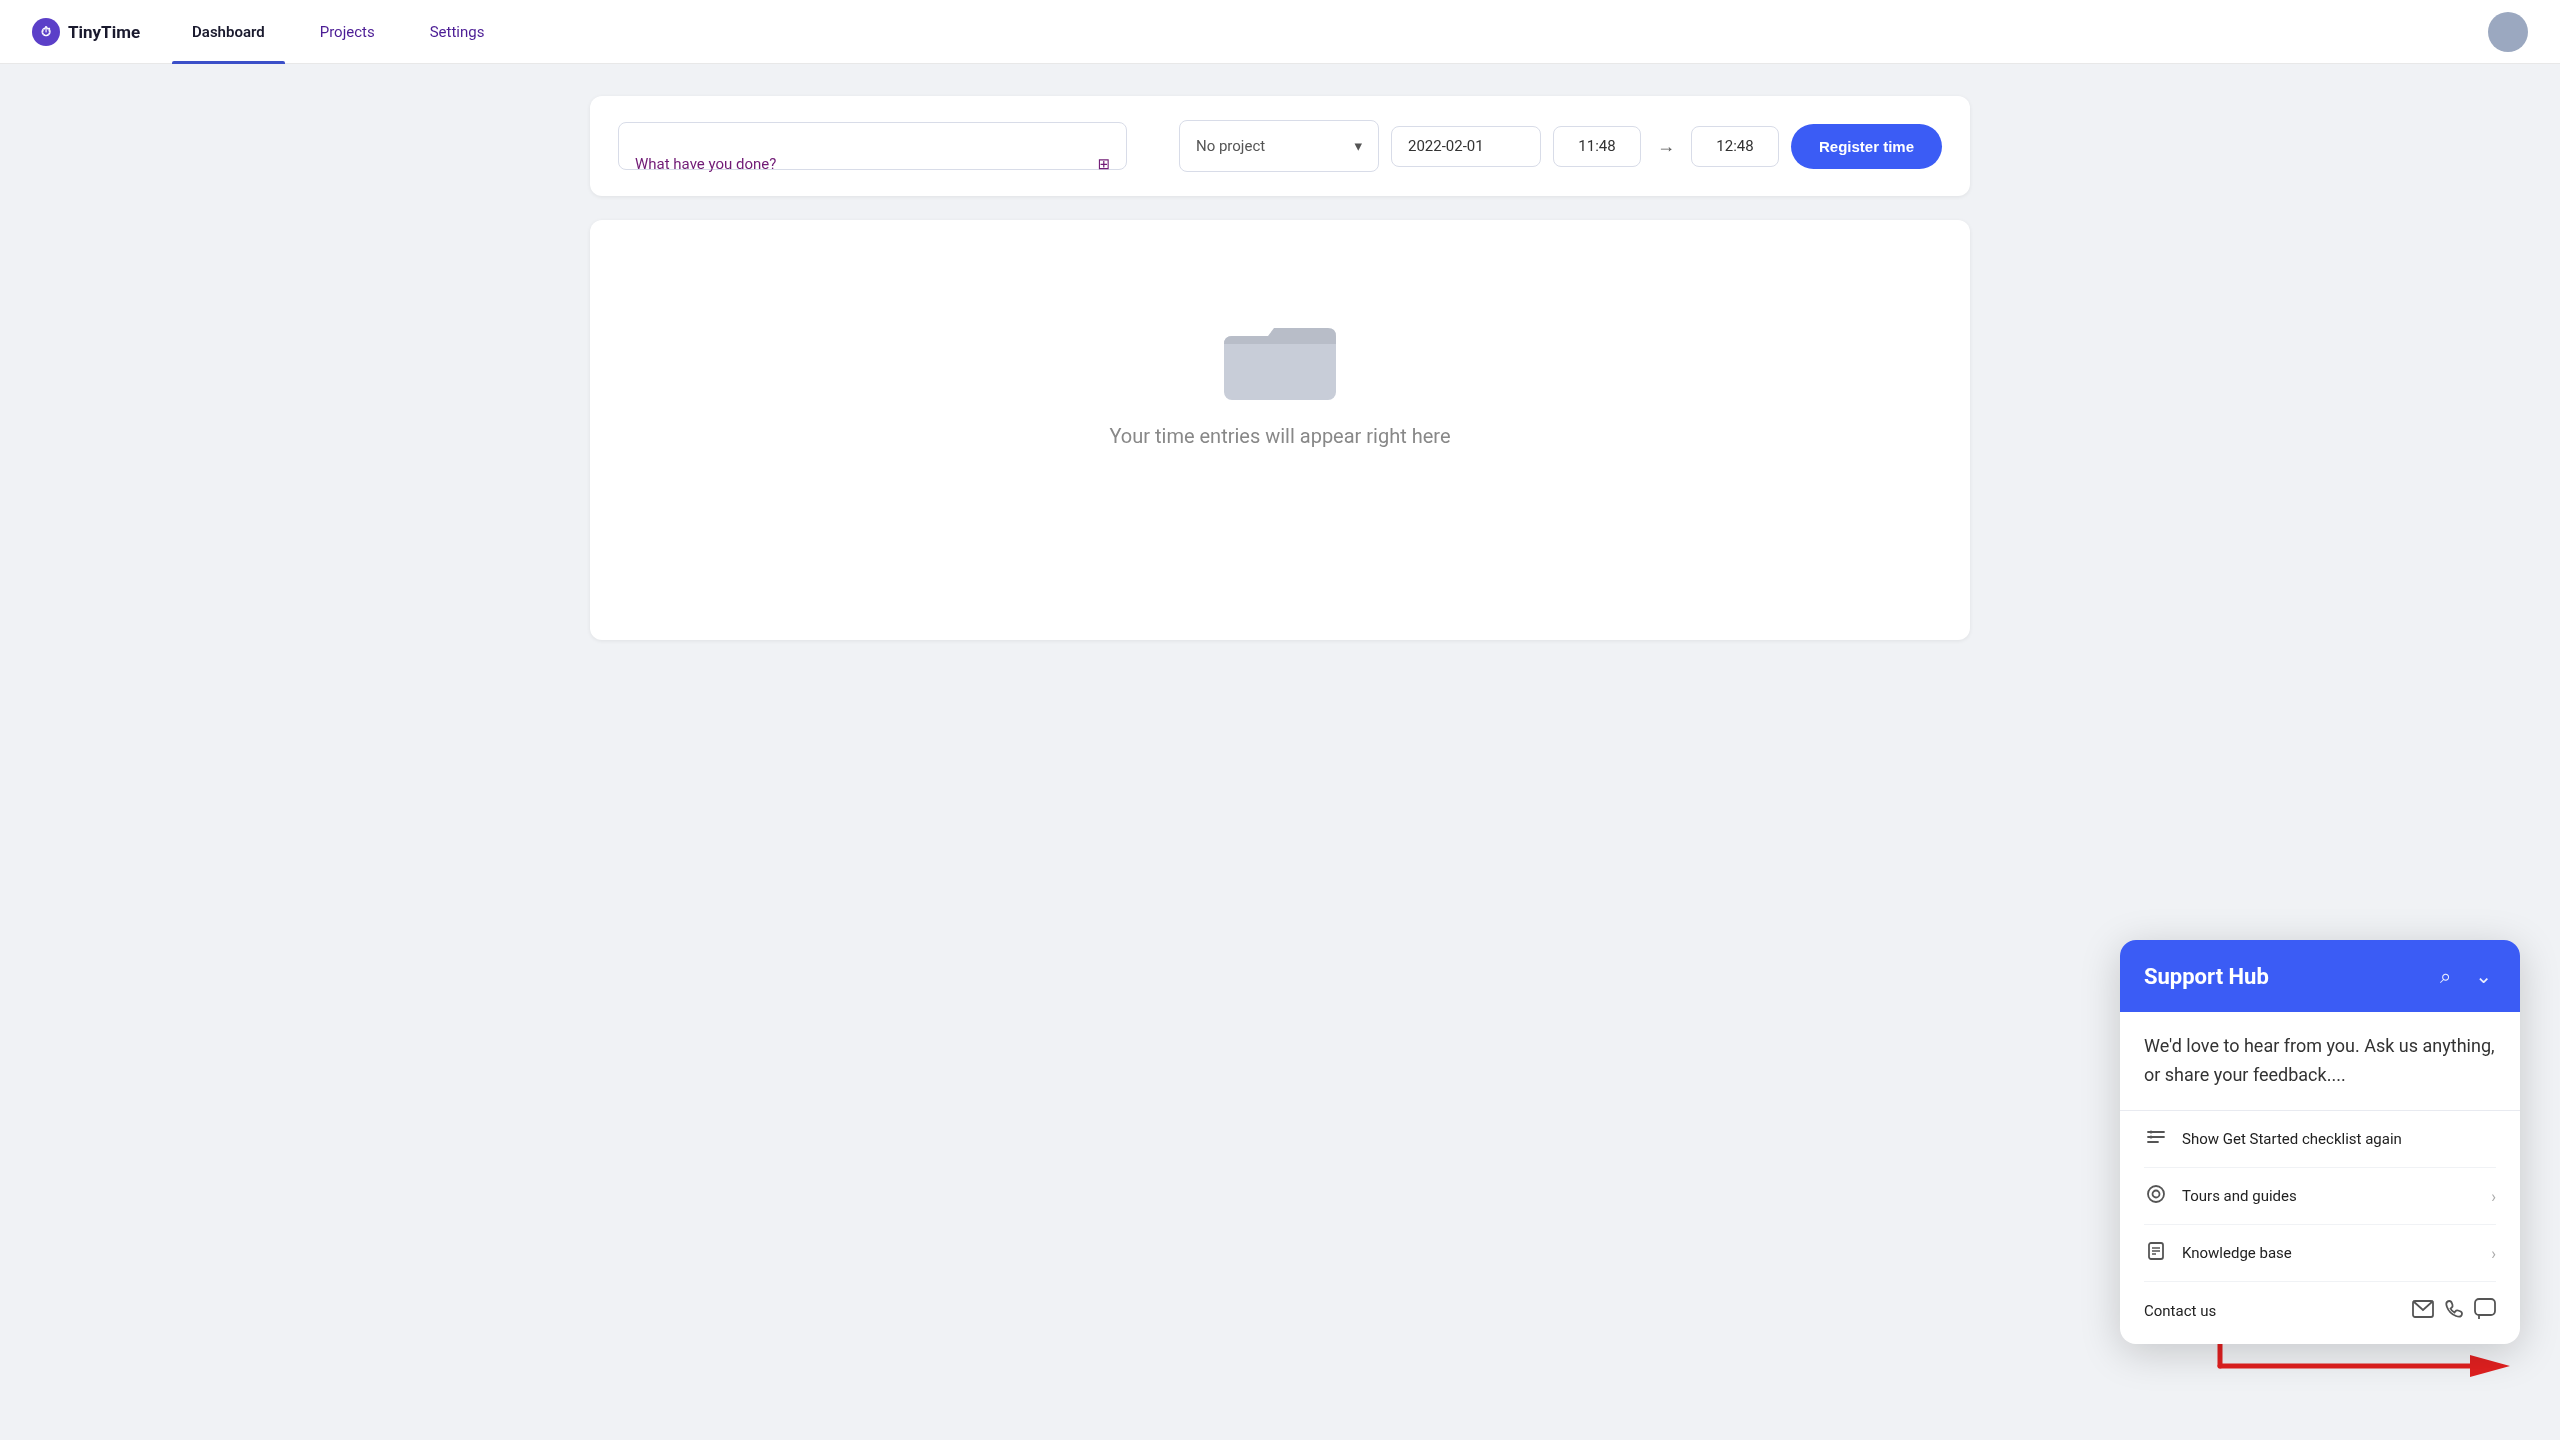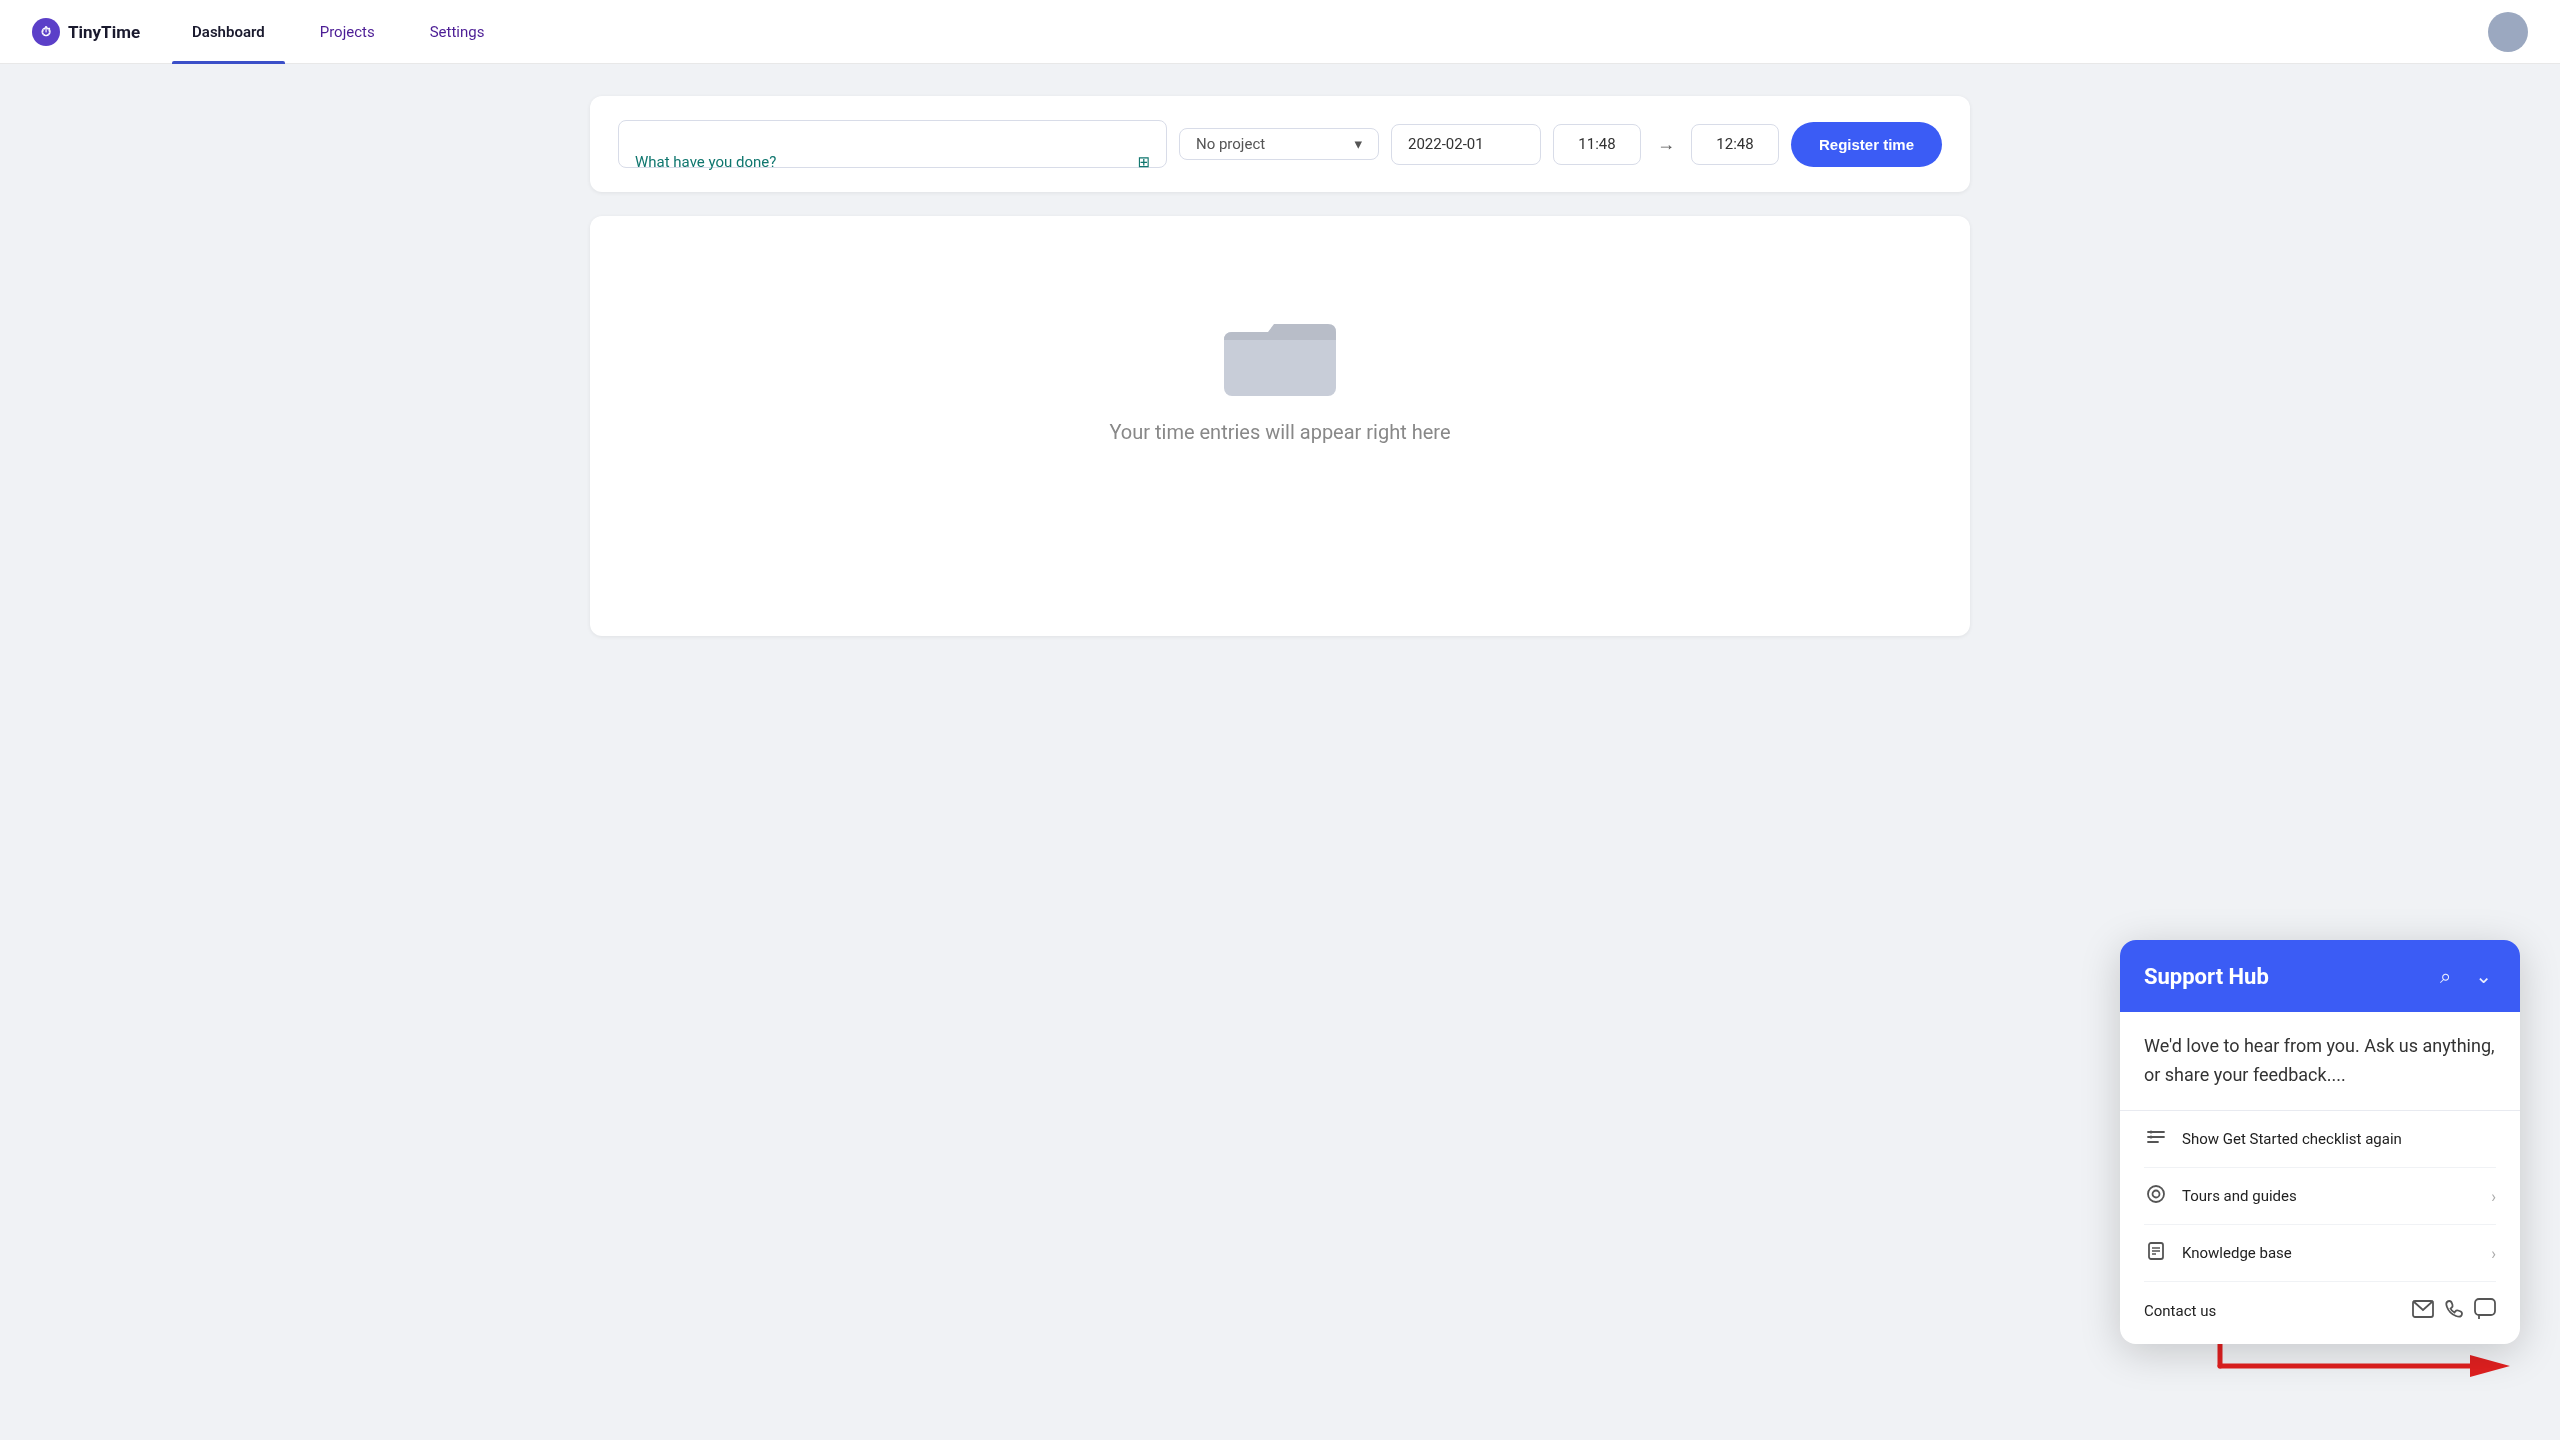--- a/index.html
+++ b/index.html
@@ -109,37 +109,38 @@
       border: 1.5px solid #d8dce8;
       border-radius: 8px;
       padding: 0 16px;
       font-size: 15px;
       color: #aaa;
       display: flex;
       align-items: center;
       justify-content: space-between;
       cursor: text;
     }
-    .input-description span { color: #0f766e; font-size: 15px; margin-top: 36px; }
+    .input-description span { color: #701a75; font-size: 15px; margin-top: 36px; }
     .table-icon {
       color: #bbb;
       font-size: 16px;
     }
     .project-select {
       width: 200px;
-      height: 32px;
+      height: 52px;
       border: 1.5px solid #d8dce8;
       border-radius: 8px;
       padding: 0 16px;
       font-size: 15px;
       color: #555;
       display: flex;
       align-items: center;
       justify-content: space-between;
       cursor: pointer;
+      margin-left: 40px;
     }
     .date-input, .time-input {
       height: 41px;
       border: 1.5px solid #d8dce8;
       border-radius: 8px;
       padding: 0 16px;
       font-size: 15px;
       color: #333;
       display: flex;
       align-items: center;

